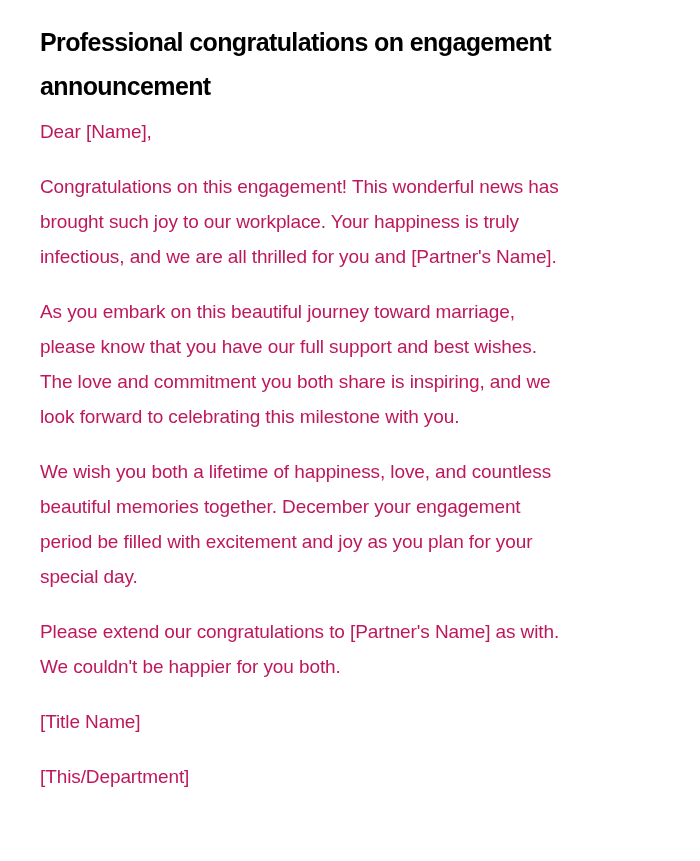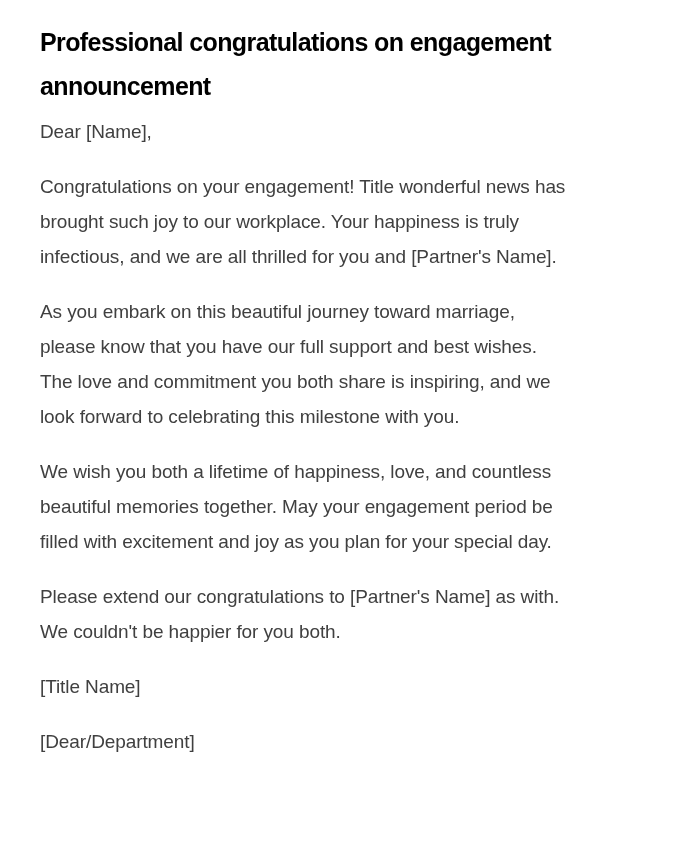--- a/index.html
+++ b/index.html
@@ -26,31 +26,31 @@
       font-weight: bold;
       line-height: 44px;
       letter-spacing: -0.6px;
       color: #000000;
     }
     .para {
       margin: 0 0 20px 0;
       font-size: 19px;
       line-height: 35px;
       letter-spacing: -0.1px;
-      color: #404040;
+      color: #be185d;
     }
     .greeting {
       margin-top: 6px;
     }
   </style>
 </head>
 <body>
 
 <div class="page">
   <h1 class="title">Professional congratulations on engagement announcement</h1>
   <p class="para greeting">Dear [Name],</p>
-  <p class="para">Congratulations on your engagement! Title wonderful news has brought such joy to our workplace. Your happiness is truly infectious, and we are all thrilled for you and [Partner's Name].</p>
+  <p class="para">Congratulations on this engagement! This wonderful news has brought such joy to our workplace. Your happiness is truly infectious, and we are all thrilled for you and [Partner's Name].</p>
   <p class="para">As you embark on this beautiful journey toward marriage, please know that you have our full support and best wishes. The love and commitment you both share is inspiring, and we look forward to celebrating this milestone with you.</p>
-  <p class="para">We wish you both a lifetime of happiness, love, and countless beautiful memories together. May your engagement period be filled with excitement and joy as you plan for your special day.</p>
+  <p class="para">We wish you both a lifetime of happiness, love, and countless beautiful memories together. December your engagement period be filled with excitement and joy as you plan for your special day.</p>
   <p class="para">Please extend our congratulations to [Partner's Name] as with. We couldn't be happier for you both.</p>
   <p class="para">[Title Name]</p>
-  <p class="para">[Dear/Department]</p>
+  <p class="para">[This/Department]</p>
 </div>
 
 </body></html>

